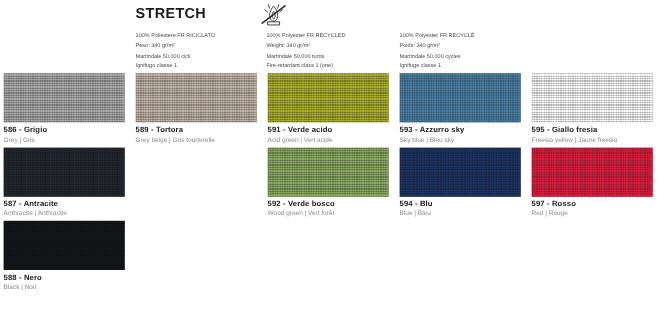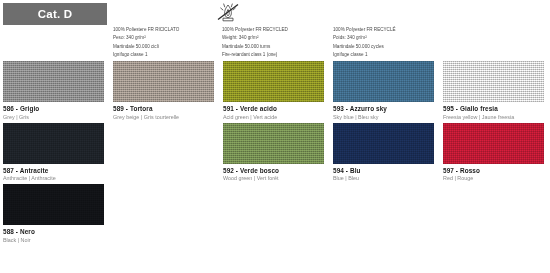--- a/index.html
+++ b/index.html
@@ -72,22 +72,22 @@
       repeating-linear-gradient(90deg, rgba(0,0,0,.22) 0 1px, rgba(255,255,255,.55) 1px 2px);
   }
 </style>
 </head>
 <body>
 
 <div id="page">
 
   <div class="header">
 
-    <div class="cat-badge">Cat. D</div>
-
+
+    <div class="stretch-title">STRETCH</div>
 
     <div class="care-icon">
       <svg viewBox="0 0 32 24" width="32" height="24" aria-hidden="true">
         <g stroke="#3a3a3a" stroke-width="0.8" fill="none">
           <path d="M16 4 C13 8 12 11 13 14 C13.6 15.8 14.8 16.6 16 16.6 C17.2 16.6 18.4 15.8 19 14 C20 11 19 8 16 4 Z"></path>
           <path d="M16 8.5 C14.8 10.6 14.4 12.2 15 13.6 C15.3 14.4 15.7 14.8 16 14.8 C16.3 14.8 16.7 14.4 17 13.6 C17.6 12.2 17.2 10.6 16 8.5 Z"></path>
           <path d="M11 17.2 L21 17.2 L21 19.8 L11 19.8 Z"></path>
           <path d="M11.6 2.6 L12.8 6.2 M20.4 2.6 L19.2 6.2 M8.4 6.8 L11.2 9.2 M23.6 6.8 L20.8 9.2"></path>
         </g>
         <path d="M6 18.6 L26 3.4" stroke="#2b2b2b" stroke-width="1.3" fill="none"></path>

